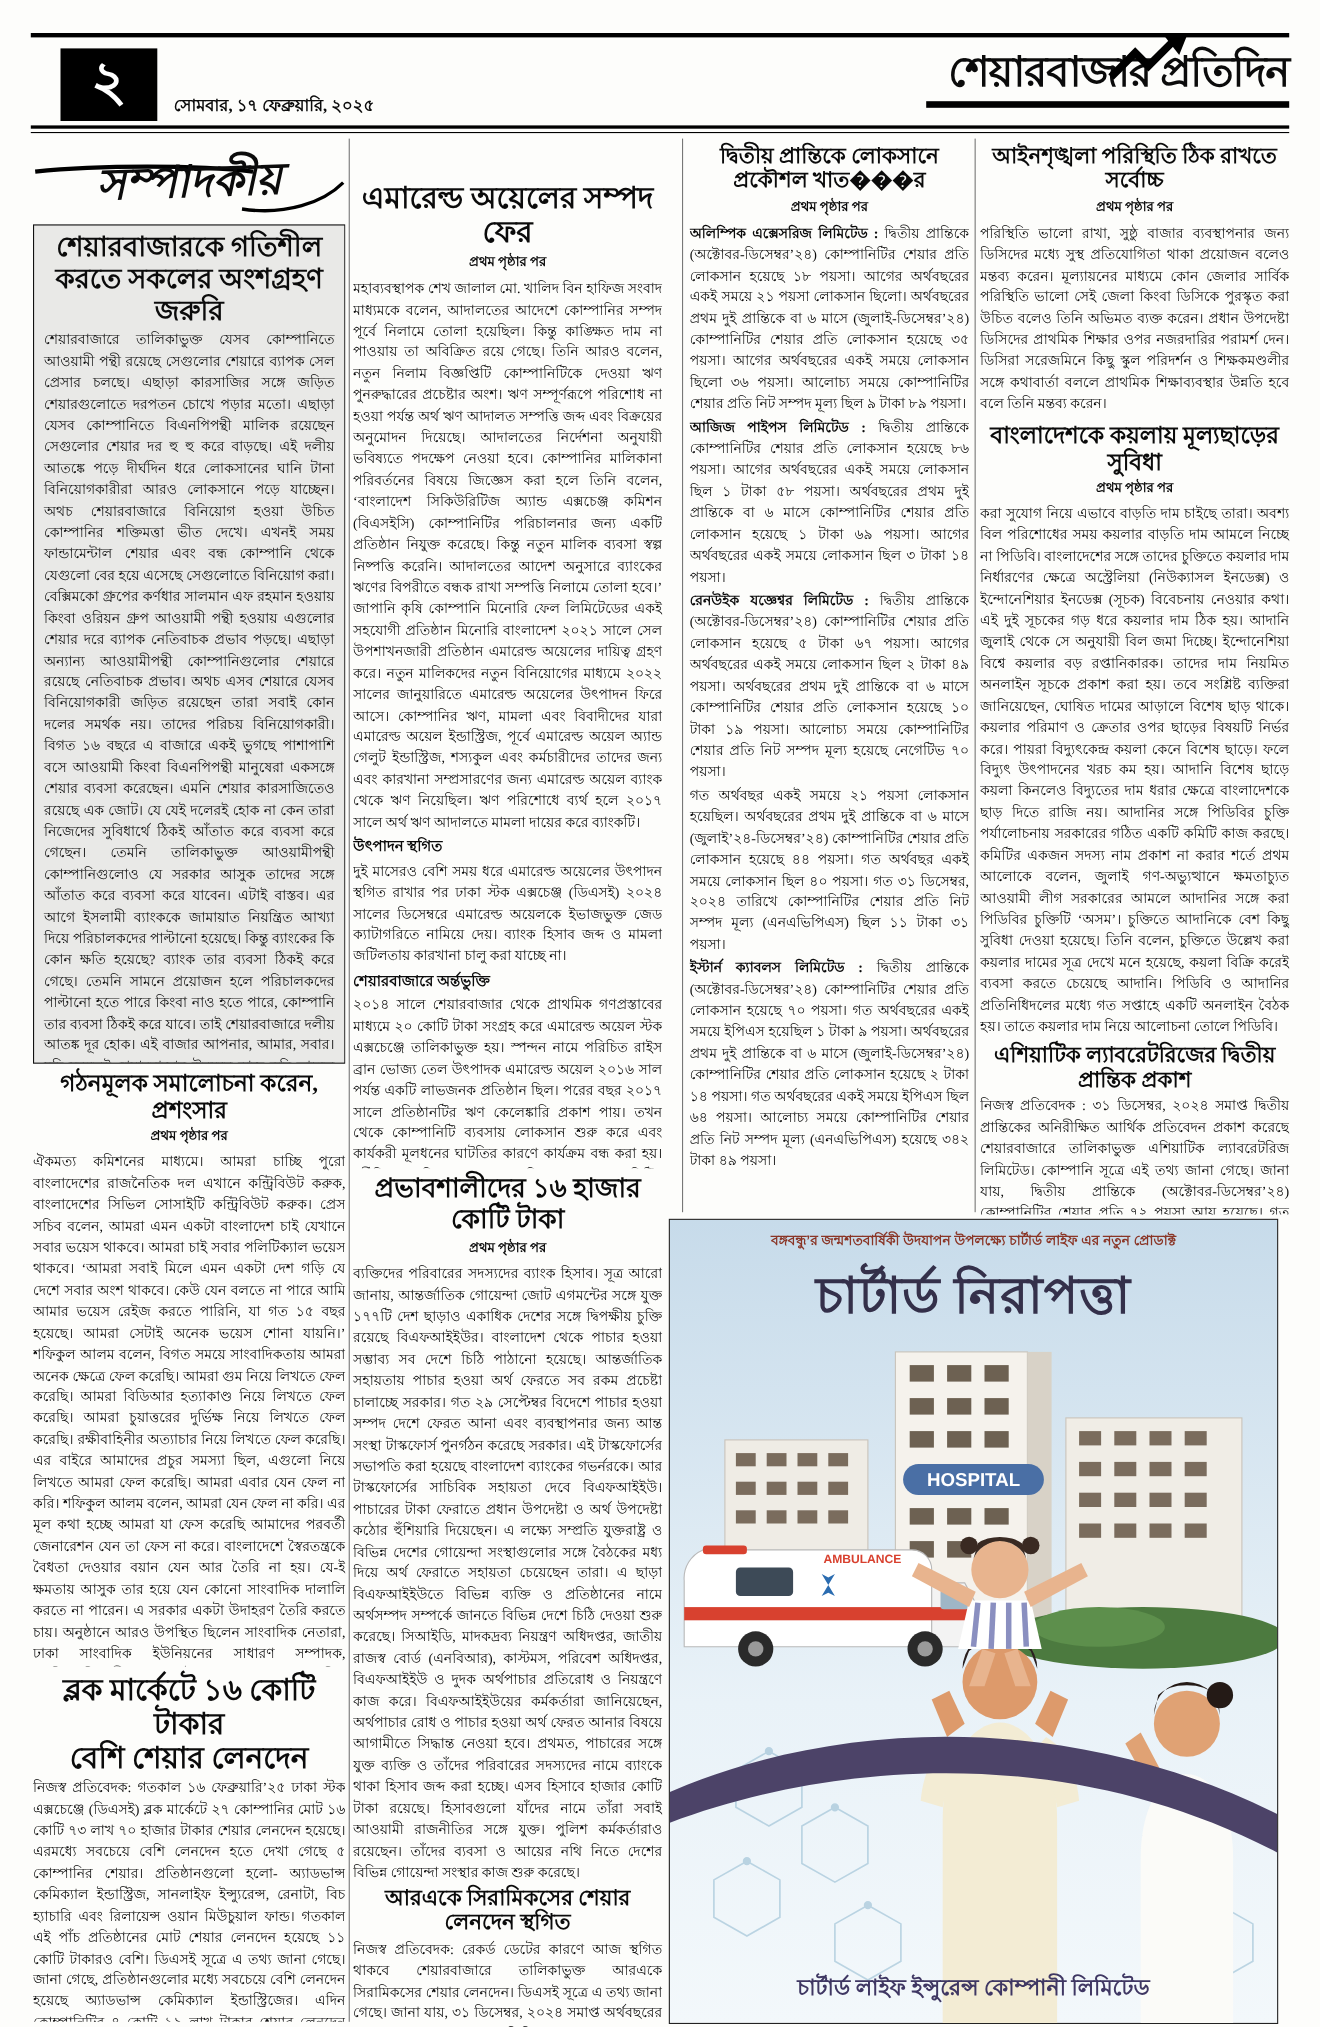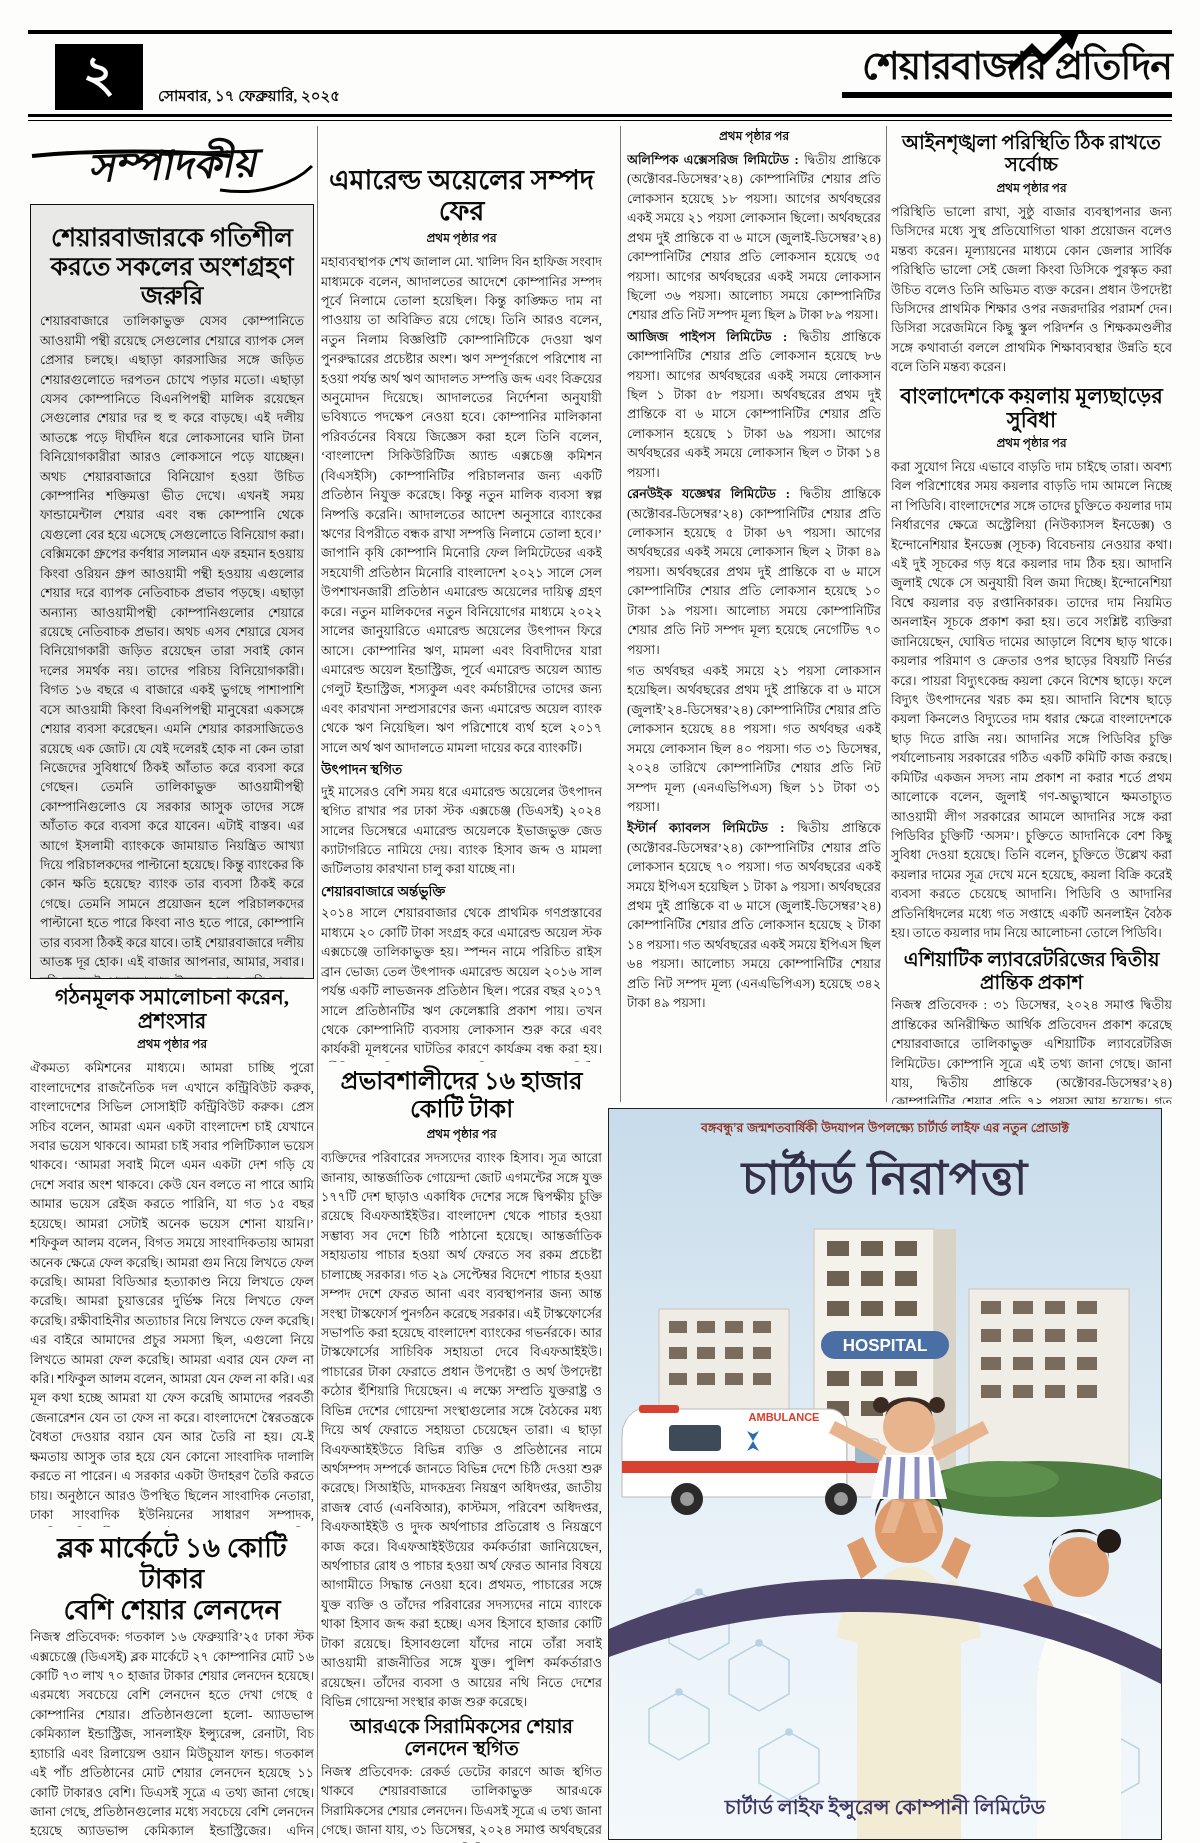--- a/index.html
+++ b/index.html
@@ -28,21 +28,21 @@
   .h-md{font-size:21px;}
   .h-sm{font-size:19.5px;}
   .kicker{text-align:center;font-size:12px;font-weight:bold;margin:1px 0 4px 0;}
   .body-text{font-size:12.7px;line-height:1.53;text-align:justify;}
   .body-text p{margin:0 0 2px 0;}
   .subhead{font-weight:bold;font-size:13.5px;margin:4px 0 1px 0;}
   .cname{font-weight:bold;}
   
   .edit-script{position:relative;height:78px;}
   .edit-script .script-word{position:absolute;left:50%;transform:translateX(-50%) rotate(-2deg);top:8px;font-size:40px;font-weight:bold;font-style:italic;white-space:nowrap;}
-  .edit-box{border:1.5px solid #111;background:#e9e9e7;padding:19px 9px 6px 9px;height:748px;overflow:hidden;}
+  .edit-box{border:1.5px solid #111;background:#e9e9e7;padding:7px 9px 6px 9px;height:748px;overflow:hidden;}
   .edit-box .headline{font-size:25px;margin-top:0;}
   
   .ad{position:absolute;left:608px;top:1108px;width:552px;height:730px;border:1.5px solid #222;background:linear-gradient(#c7dbea, #e9f2f8 60%, #f3f8fb);overflow:hidden;}
   .ad-tagline{position:absolute;top:10px;left:0;width:100%;text-align:center;font-size:12.5px;font-weight:bold;color:#8a3526;font-family:"Liberation Sans",sans-serif;}
   .ad-title{position:absolute;top:34px;left:0;width:100%;text-align:center;font-size:46px;font-weight:bold;color:#34304a;letter-spacing:1px;}
   .ad-art{position:absolute;left:0;top:0;width:552px;height:730px;}
   .brand{position:absolute;right:22px;bottom:92px;text-align:right;font-family:"Liberation Sans",sans-serif;}
   .brand .brand-main{font-size:30px;font-weight:bold;font-style:italic;color:#0e7b8e;letter-spacing:1px;}
   .brand .brand-sub{font-size:16px;font-style:italic;color:#ffffff;letter-spacing:3px;margin-top:2px;}
   .ad-company{position:absolute;bottom:14px;left:0;width:100%;text-align:center;font-size:20px;font-weight:bold;color:#3f3763;}
@@ -120,20 +120,21 @@
     </div>
 
     <div class="article">
       <div class="headline h-sm">আরএকে সিরামিকসের শেয়ার লেনদেন স্থগিত</div>
       <div class="body-text">নিজস্ব প্রতিবেদক: রেকর্ড ডেটের কারণে আজ স্থগিত থাকবে শেয়ারবাজারে তালিকাভুক্ত আরএকে সিরামিকসের শেয়ার লেনদেন। ডিএসই সূত্রে এ তথ্য জানা গেছে। জানা যায়, ৩১ ডিসেম্বর, ২০২৪ সমাপ্ত অর্থবছরের জন্য ১০ শতাংশ ক্যাশ ডিভিডেন্ড ঘোষণা করেছে বহুজাতিক কোম্পানিটি। আগামী ২২ মার্চ কোম্পানিটির বার্ষিক সাধারণ সভা (এজিএম) অনুষ্ঠিত হবে।</div>
     </div>
   </div>
 
   <div class="col" id="col3">
     <div class="article">
+      <div class="headline h-sm">দ্বিতীয় প্রান্তিকে লোকসানে প্রকৌশল খাত���র</div>
       <div class="kicker">প্রথম পৃষ্ঠার পর</div>
       <div class="body-text">
         <p><span class="cname">অলিম্পিক এক্সেসরিজ লিমিটেড : </span><span>দ্বিতীয় প্রান্তিকে (অক্টোবর-ডিসেম্বর’২৪) কোম্পানিটির শেয়ার প্রতি লোকসান হয়েছে ১৮ পয়সা। আগের অর্থবছরের একই সময়ে ২১ পয়সা লোকসান ছিলো। অর্থবছরের প্রথম দুই প্রান্তিকে বা ৬ মাসে (জুলাই-ডিসেম্বর’২৪) কোম্পানিটির শেয়ার প্রতি লোকসান হয়েছে ৩৫ পয়সা। আগের অর্থবছরের একই সময়ে লোকসান ছিলো ৩৬ পয়সা। আলোচ্য সময়ে কোম্পানিটির শেয়ার প্রতি নিট সম্পদ মূল্য ছিল ৯ টাকা ৮৯ পয়সা।</span></p>
         <p><span class="cname">আজিজ পাইপস লিমিটেড : </span><span>দ্বিতীয় প্রান্তিকে কোম্পানিটির শেয়ার প্রতি লোকসান হয়েছে ৮৬ পয়সা। আগের অর্থবছরের একই সময়ে লোকসান ছিল ১ টাকা ৫৮ পয়সা। অর্থবছরের প্রথম দুই প্রান্তিকে বা ৬ মাসে কোম্পানিটির শেয়ার প্রতি লোকসান হয়েছে ১ টাকা ৬৯ পয়সা। আগের অর্থবছরের একই সময়ে লোকসান ছিল ৩ টাকা ১৪ পয়সা।</span></p>
         <p><span class="cname">রেনউইক যজ্ঞেশ্বর লিমিটেড : </span><span>দ্বিতীয় প্রান্তিকে (অক্টোবর-ডিসেম্বর’২৪) কোম্পানিটির শেয়ার প্রতি লোকসান হয়েছে ৫ টাকা ৬৭ পয়সা। আগের অর্থবছরের একই সময়ে লোকসান ছিল ২ টাকা ৪৯ পয়সা। অর্থবছরের প্রথম দুই প্রান্তিকে বা ৬ মাসে কোম্পানিটির শেয়ার প্রতি লোকসান হয়েছে ১০ টাকা ১৯ পয়সা। আলোচ্য সময়ে কোম্পানিটির শেয়ার প্রতি নিট সম্পদ মূল্য হয়েছে নেগেটিভ ৭০ পয়সা।</span></p>
         <p><span class="cname"></span><span>গত অর্থবছর একই সময়ে ২১ পয়সা লোকসান হয়েছিল। অর্থবছরের প্রথম দুই প্রান্তিকে বা ৬ মাসে (জুলাই’২৪-ডিসেম্বর’২৪) কোম্পানিটির শেয়ার প্রতি লোকসান হয়েছে ৪৪ পয়সা। গত অর্থবছর একই সময়ে লোকসান ছিল ৪০ পয়সা। গত ৩১ ডিসেম্বর, ২০২৪ তারিখে কোম্পানিটির শেয়ার প্রতি নিট সম্পদ মূল্য (এনএভিপিএস) ছিল ১১ টাকা ৩১ পয়সা।</span></p>
         <p><span class="cname">ইস্টার্ন ক্যাবলস লিমিটেড : </span><span>দ্বিতীয় প্রান্তিকে (অক্টোবর-ডিসেম্বর’২৪) কোম্পানিটির শেয়ার প্রতি লোকসান হয়েছে ৭০ পয়সা। গত অর্থবছরের একই সময়ে ইপিএস হয়েছিল ১ টাকা ৯ পয়সা। অর্থবছরের প্রথম দুই প্রান্তিকে বা ৬ মাসে (জুলাই-ডিসেম্বর’২৪) কোম্পানিটির শেয়ার প্রতি লোকসান হয়েছে ২ টাকা ১৪ পয়সা। গত অর্থবছরের একই সময়ে ইপিএস ছিল ৬৪ পয়সা। আলোচ্য সময়ে কোম্পানিটির শেয়ার প্রতি নিট সম্পদ মূল্য (এনএভিপিএস) হয়েছে ৩৪২ টাকা ৪৯ পয়সা।</span></p>
       </div>
     </div>
   </div>

